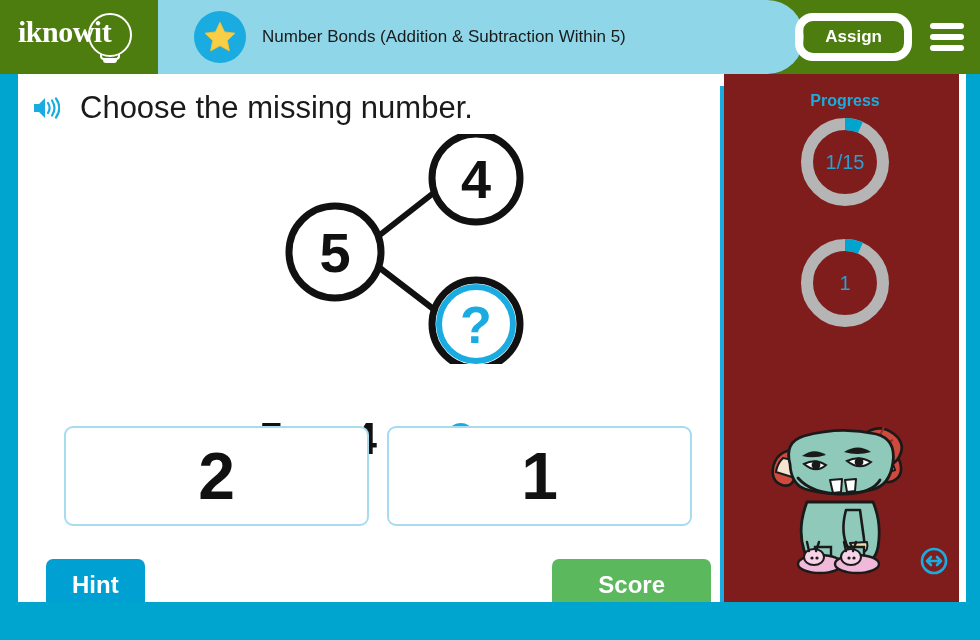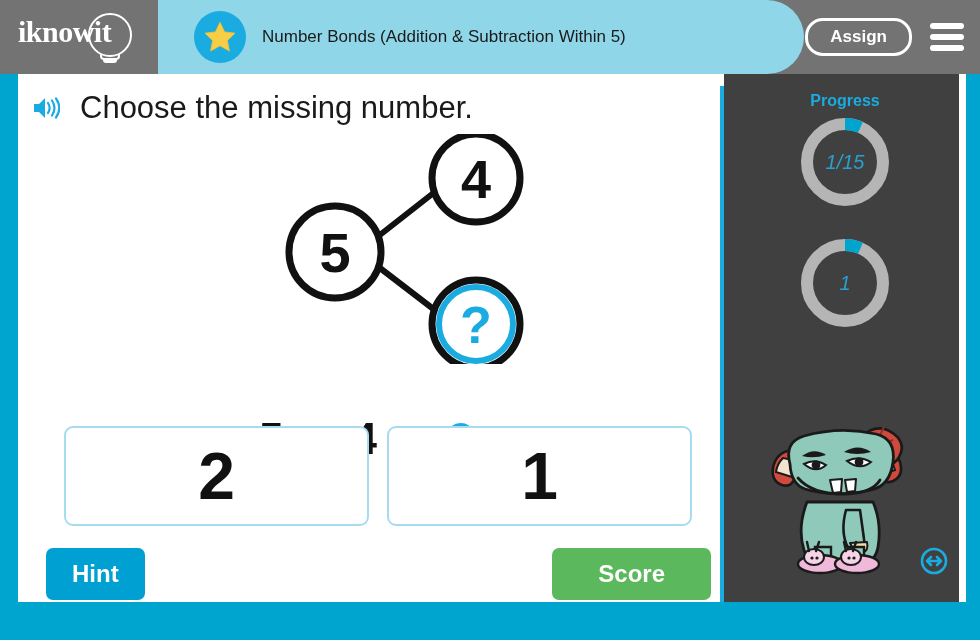--- a/index.html
+++ b/index.html
@@ -18,21 +18,21 @@
     height: 640px;
     background: #ffffff;
   }
 
   
   #header {
     position: absolute;
     left: 0; top: 0;
     width: 980px;
     height: 74px;
-    background: #737373;
+    background: #4d7c0f;
     display: flex;
     align-items: center;
     z-index: 5;
   }
 
   #logo {
     position: relative;
     width: 158px;
     height: 74px;
     flex: 0 0 158px;
@@ -112,21 +112,21 @@
   #header-right {
     position: absolute;
     right: 0; top: 0;
     height: 74px;
     display: flex;
     align-items: center;
     gap: 18px;
     padding-right: 16px;
   }
   #assign-btn {
-    border: 3px solid #ffffff;
+    border: 8px solid #ffffff;
     border-radius: 18px;
     color: #ffffff;
     font-size: 17px;
     font-weight: bold;
     padding: 6px 22px;
     background: transparent;
     cursor: pointer;
     white-space: nowrap;
   }
   #menu-btn {
@@ -245,21 +245,21 @@
     font-size: 66px;
     font-weight: bold;
     color: #111111;
     line-height: 1;
     font-family: "Liberation Sans", sans-serif;
   }
 
   
   #actions {
     position: absolute;
-    left: 28px; top: 474px;
+    left: 28px; top: 485px;
     width: 665px;
     display: flex;
     justify-content: space-between;
     align-items: center;
   }
   .btn {
     border: none;
     border-radius: 7px;
     color: #ffffff;
     font-size: 24px;
@@ -270,41 +270,40 @@
   }
   #hint-btn { background: #00a0d2; padding: 14px 26px; }
   #submit-btn { background: #5cb85c; padding: 14px 46px; }
 
   
   #sidebar {
     position: absolute;
     left: 724px; top: 74px;
     width: 235px;
     height: 528px;
-    background: #404040;
+    background: #7f1d1d;
   }
   .ring-block {
     width: 242px;
     text-align: center;
   }
   #progress-block { position: absolute; left: 0; top: 18px; }
   #score-block { position: absolute; left: 0; top: 161px; }
 
   .ring-title {
     font-size: 16px;
     font-weight: bold;
     color: #1aace0;
     margin-bottom: 4px;
     font-family: "Liberation Sans", sans-serif;
   }
   .ring-wrap {
     position: relative;
     width: 96px; height: 96px;
     margin: 0 auto;
-    font-style: italic;
   }
   .ring-value {
     position: absolute;
     left: 0; top: 0;
     width: 96px; height: 96px;
     display: flex;
     align-items: center;
     justify-content: center;
     font-size: 20px;
     color: #2a9fd0;

